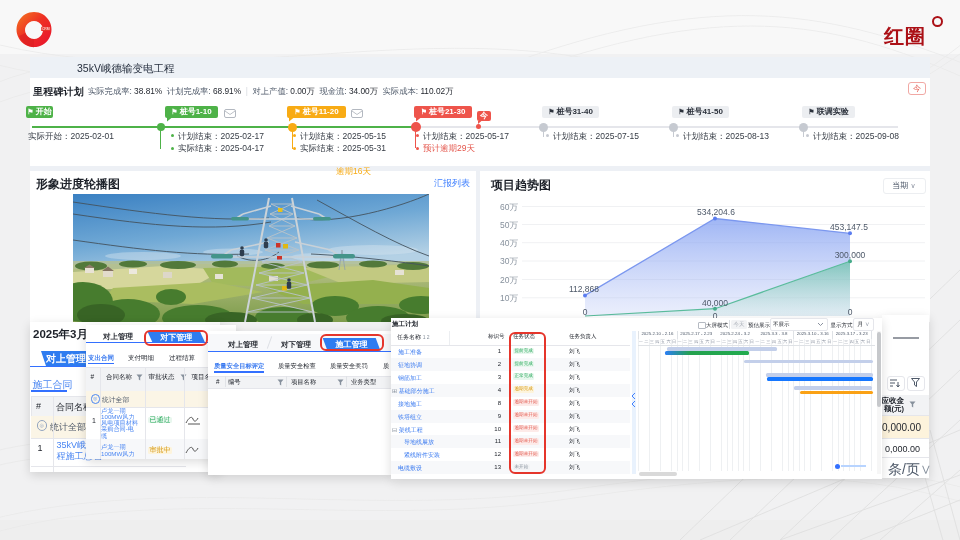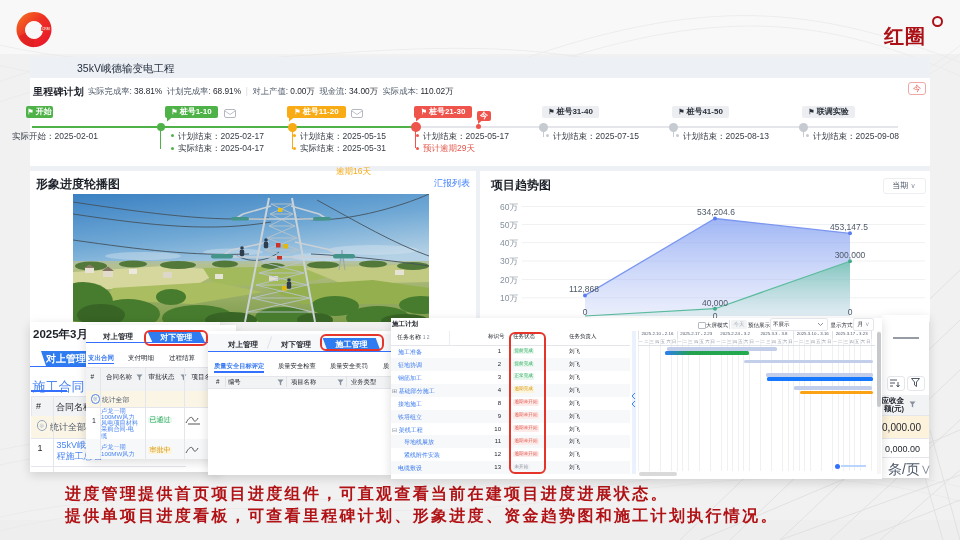--- a/index.html
+++ b/index.html
@@ -120,21 +120,21 @@
 <div class="dot" style="left:668.5px;top:122.5px;width:9px;height:9px;background:#c6cad1;"></div>
 <div class="dot" style="left:798.5px;top:122.5px;width:9px;height:9px;background:#c6cad1;"></div>
 
 <div class="vline" style="left:160px;top:129px;height:20px;background:#4eb248;"></div>
 <div class="vline" style="left:291.5px;top:129px;height:20px;background:#f8ab14;"></div>
 <div class="vline" style="left:415px;top:129px;height:19px;background:#ee544b;"></div>
 <div class="vline" style="left:542.5px;top:129px;height:8px;background:#c6cad1;"></div>
 <div class="vline" style="left:672.5px;top:129px;height:8px;background:#c6cad1;"></div>
 <div class="vline" style="left:802.5px;top:129px;height:8px;background:#c6cad1;"></div>
 
-<div class="dtxt" style="left:12px;top:130.5px;">实际开始：2025-02-01</div>
+<div class="dtxt" style="left:28px;top:130.5px;">实际开始：2025-02-01</div>
 <div class="dtxt" style="left:178px;top:130.5px;">计划结束：2025-02-17</div>
 <div class="dtxt" style="left:178px;top:143px;">实际结束：2025-04-17</div>
 <div class="sdot" style="left:171px;top:134px;background:#4eb248;"></div>
 <div class="sdot" style="left:171px;top:146.5px;background:#4eb248;"></div>
 <div class="dtxt" style="left:300px;top:130.5px;">计划结束：2025-05-15</div>
 <div class="dtxt" style="left:300px;top:143px;">实际结束：2025-05-31</div>
 <div class="dtxt" style="left:300px;top:166px;color:#f8ab14;margin-left:36px;">逾期16天</div>
 <div class="sdot" style="left:293px;top:134px;background:#f8ab14;"></div>
 <div class="sdot" style="left:293px;top:146.5px;background:#f8ab14;"></div>
 <div class="dtxt" style="left:423px;top:130.5px;">计划结束：2025-05-17</div>
@@ -308,21 +308,21 @@
     <text x="105" y="120">0</text>
         <text x="235" y="124">0</text>
         <text x="370" y="120">0</text>
   </g>
 </svg>
 
 <div class="win" style="left:30px;top:322px;width:190px;height:150px;z-index:10;"></div>
 <div class="a" style="left:33px;top:327px;font-size:11.5px;font-weight:bold;color:#1d2129;z-index:11;">2025年3月9</div>
 <div class="bluetab" style="left:41px;top:351px;width:50px;height:15px;font-size:10px;line-height:15px;z-index:11;background:#2e7cf0;">对上管理</div>
 <div class="a" style="left:30px;top:365.7px;width:56px;height:1.6px;background:#3370ff;z-index:11;"></div>
-<div class="a" style="left:32.5px;top:378px;font-size:13px;color:#4a86f2;z-index:11;">施工合同</div>
+<div class="a" style="left:32.5px;top:378px;font-size:10px;color:#4a86f2;z-index:11;">施工合同</div>
 <div class="a" style="left:31px;top:390.4px;width:36px;height:1.6px;background:#3370ff;z-index:11;"></div>
 <div class="a" style="left:31px;top:395.8px;width:155px;height:19.2px;background:#f2f3f5;border:0.5px solid #e5e6eb;z-index:11;"></div>
 <div class="a" style="left:36px;top:400.5px;font-size:9px;color:#1d2129;z-index:11;">#</div>
 <div class="a" style="left:56px;top:400.5px;font-size:9px;color:#1d2129;z-index:11;">合同名称</div>
 <div class="a" style="left:31px;top:415.5px;width:155px;height:22px;background:#fbf5e6;z-index:11;"></div>
 <div class="a" style="left:36.5px;top:420px;width:8.5px;height:8.5px;border:1px solid #93a5c0;border-radius:50%;font-size:5px;color:#93a5c0;text-align:center;line-height:8.5px;z-index:11;">◎</div>
 <div class="a" style="left:50px;top:420.5px;font-size:9px;color:#4e5969;z-index:11;">统计全部</div>
 <div class="a" style="left:37.5px;top:443px;font-size:9px;color:#1d2129;z-index:11;">1</div>
 <div class="a" style="left:56.5px;top:439.5px;font-size:9px;color:#4a86f2;line-height:11.8px;z-index:11;">35kV峨德输<br>程施工总包</div>
 <div class="a" style="left:52.5px;top:395.8px;width:1px;height:76px;background:#e5e6eb;z-index:11;"></div>
@@ -575,14 +575,13 @@
 <div class="dot" style="left:835px;top:463.5px;width:5px;height:5px;background:#3370ff;z-index:43;"></div>
 <div class="a" style="left:841px;top:465.2px;width:25px;height:1.6px;background:#b8d4ff;z-index:43;"></div>
 <div class="a" style="left:639px;top:471.8px;width:38px;height:4px;background:#d9d9d9;border-radius:2px;z-index:43;"></div>
 <div class="a" style="left:877.2px;top:331px;width:4.2px;height:143px;background:#f6f6f6;z-index:43;"></div>
 <div class="a" style="left:877.2px;top:332px;width:4.2px;height:75px;background:#c6c8cb;border-radius:2px;z-index:43;"></div>
 
 <div class="redbox" style="left:144px;top:329.5px;width:59.5px;height:12.5px;"></div>
 <div class="redbox" style="left:320px;top:334.2px;width:60px;height:12.8px;"></div>
 <div class="redbox" style="left:509px;top:331.5px;width:32.5px;height:138px;"></div>
 
-<div class="a" style="left:65px;top:482.5px;font-size:16px;font-weight:bold;color:#b01215;letter-spacing:2.3px;line-height:22.5px;white-space:nowrap;">进度管理提供首页项目进度组件，可直观查看当前在建项目进度进展状态。<br>提供单项目进度看板，可查看里程碑计划、形象进度、资金趋势图和施工计划执行情况。</div>
 
 </div>
 </body></html>

